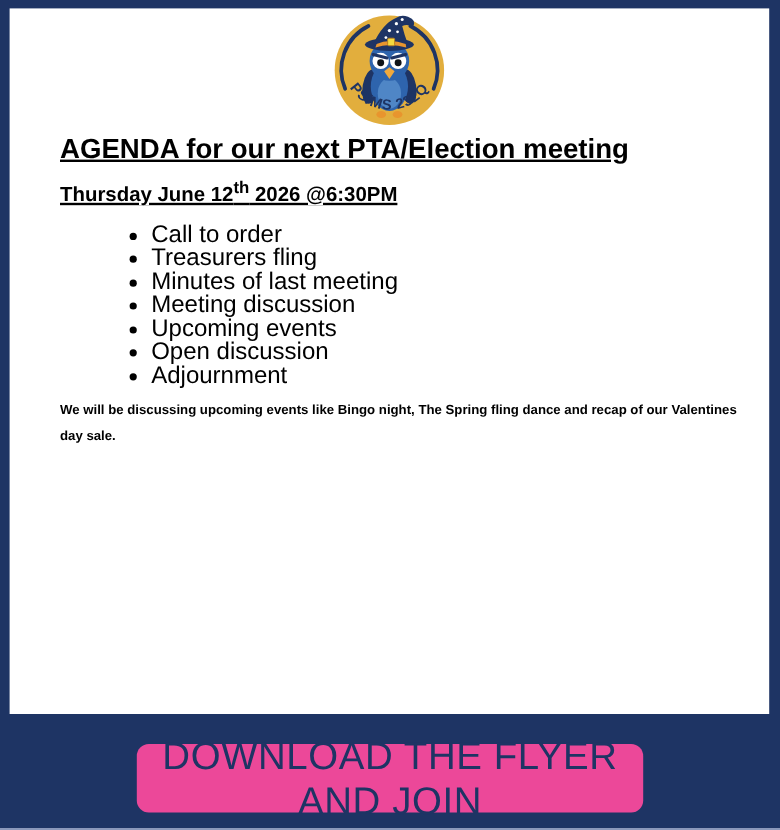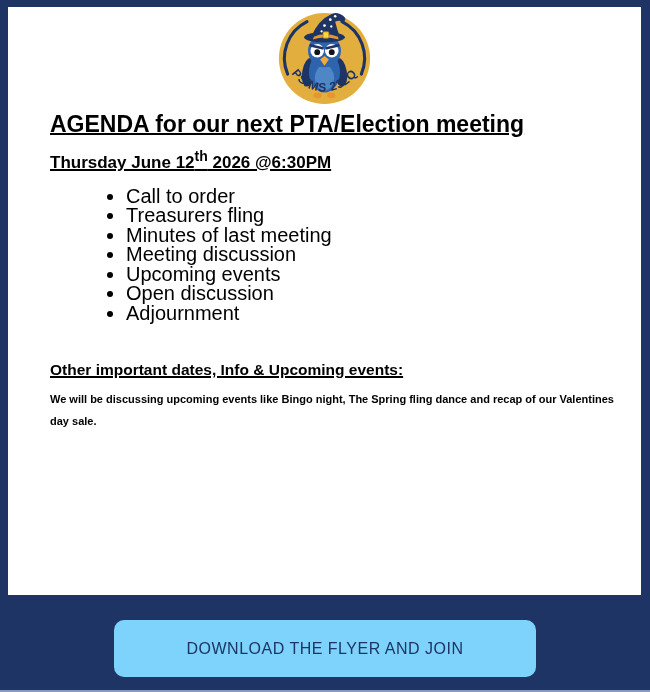--- a/index.html
+++ b/index.html
@@ -103,23 +103,23 @@
     text-align: center;
   }
 
   .download-btn {
     display: inline-flex;
     align-items: center;
     justify-content: center;
     margin-top: 25px;
     width: 422px;
     height: 57px;
-    background: #7dd3fc;
+    background: #ec4899;
     color: #1e3464;
-    font-size: 16px;
+    font-size: 32px;
     letter-spacing: 0.5px;
     border-radius: 10px;
     text-decoration: none;
     cursor: pointer;
   }
 
   .bottom-strip {
     position: absolute;
     left: 0;
     bottom: 0;
@@ -195,21 +195,20 @@
         <li>Treasurers fling</li>
         <li>Minutes of last meeting</li>
         <li>Meeting discussion</li>
         <li>Upcoming events</li>
         <li>Open discussion</li>
         <li>Adjournment</li>
       </ul>
 
 
 
-      <h3 class="other-heading">Other important dates, Info &amp; Upcoming events:</h3>
 
       <p class="other-body">We will be discussing upcoming events like Bingo night, The Spring fling dance and recap of our Valentines day sale.</p>
 
     </div>
   </div>
 
   <div class="footer">
     <a href="#" class="download-btn">DOWNLOAD THE FLYER AND JOIN</a>
   </div>
 

